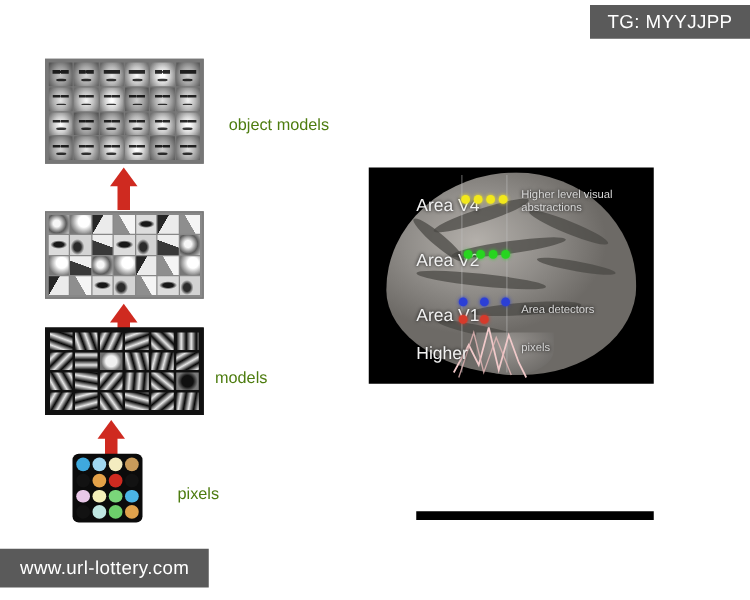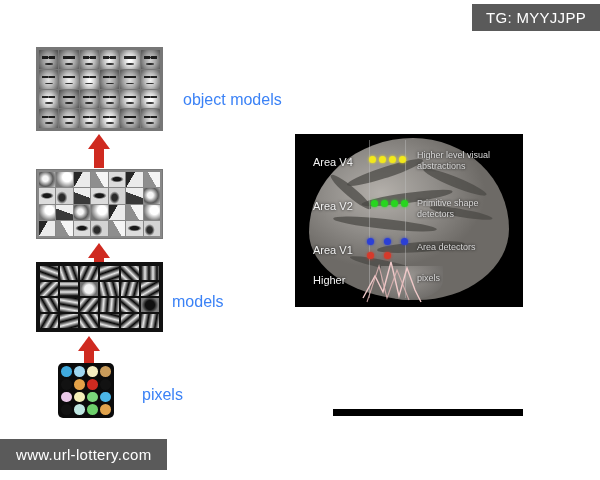--- a/index.html
+++ b/index.html
@@ -83,22 +83,22 @@
     border-right:11px solid transparent;
     border-bottom:15px solid #cf2a20;
   }
   #arrow-parts-models{ left:88px; top:134px; }
   #arrow-edges-parts { left:88px; top:243px; }
   #arrow-pixels-edges{ left:78px; top:336px; }
 
   
   .stage-label{
     position:absolute;
-    color:#3b82f6;
-    font-size:16px;
+    color:#4d7c0f;
+    font-size:13px;
     line-height:19px;
     white-space:pre-line;
   }
   #label-models{ left:183px; top:90px; }
   #label-parts { left:176px; top:180px; }
   #label-edges { left:172px; top:292px; }
   #label-pixels{ left:142px; top:385px; }
 
   
   #brain-figure{
@@ -116,22 +116,23 @@
   .sulcus{ position:absolute; background:#4b4946; border-radius:50%; opacity:.75;}
   #brain-stem{
     position:absolute; left:86px; top:132px; width:62px; height:34px;
     background:radial-gradient(ellipse at 40% 30%, #9b9793, #615f5c);
     border-radius:0 0 60% 45%;
   }
   .vline{ position:absolute; top:6px; width:1px; height:158px; background:rgba(190,190,190,.45); }
   #vline-a{ left:74px; } #vline-b{ left:110px; }
 
   .brain-row-label{
-    position:absolute; color:#f2f2f2; font-size:11px; white-space:nowrap;
+    position:absolute; color:#f2f2f2; font-size:14px; white-space:nowrap;
     text-shadow:0 0 3px #000;
+    margin-left:20px;
   }
   .brain-desc{
     position:absolute; color:#d7d7d7; font-size:9px; line-height:11px;
     white-space:pre-line; text-shadow:0 0 3px #000;
   }
   .dots{ position:absolute; display:flex; gap:3px; }
   .dots span{ width:7px;height:7px;border-radius:50%; display:block; }
   .dot-yellow{ background:#f2e81c; box-shadow:0 0 3px #f2e81c; }
   .dot-green { background:#27d51f; box-shadow:0 0 3px #27d51f; }
   .dot-blue  { background:#2b3fd6; box-shadow:0 0 3px #2b3fd6; }
@@ -300,22 +301,20 @@
   <div class="brain-desc" style="left:122px;top:16px;">Higher level visual
 abstractions</div>
 
   <div class="brain-row-label" style="left:18px;top:66px;">Area V2</div>
   <div class="dots" style="left:76px;top:66px;">
     <span class="dot-green"></span>
     <span class="dot-green"></span>
     <span class="dot-green"></span>
     <span class="dot-green"></span>
   </div>
-  <div class="brain-desc" style="left:122px;top:64px;">Primitive shape
-detectors</div>
 
   <div class="brain-row-label" style="left:18px;top:110px;">Area V1</div>
   <div class="dots" style="left:72px;top:104px;gap:10px;">
     <span class="dot-blue"></span>
     <span class="dot-blue"></span>
     <span class="dot-blue"></span>
   </div>
   <div class="dots" style="left:72px;top:118px;gap:10px;">
     <span class="dot-red"></span>
     <span class="dot-red"></span>

